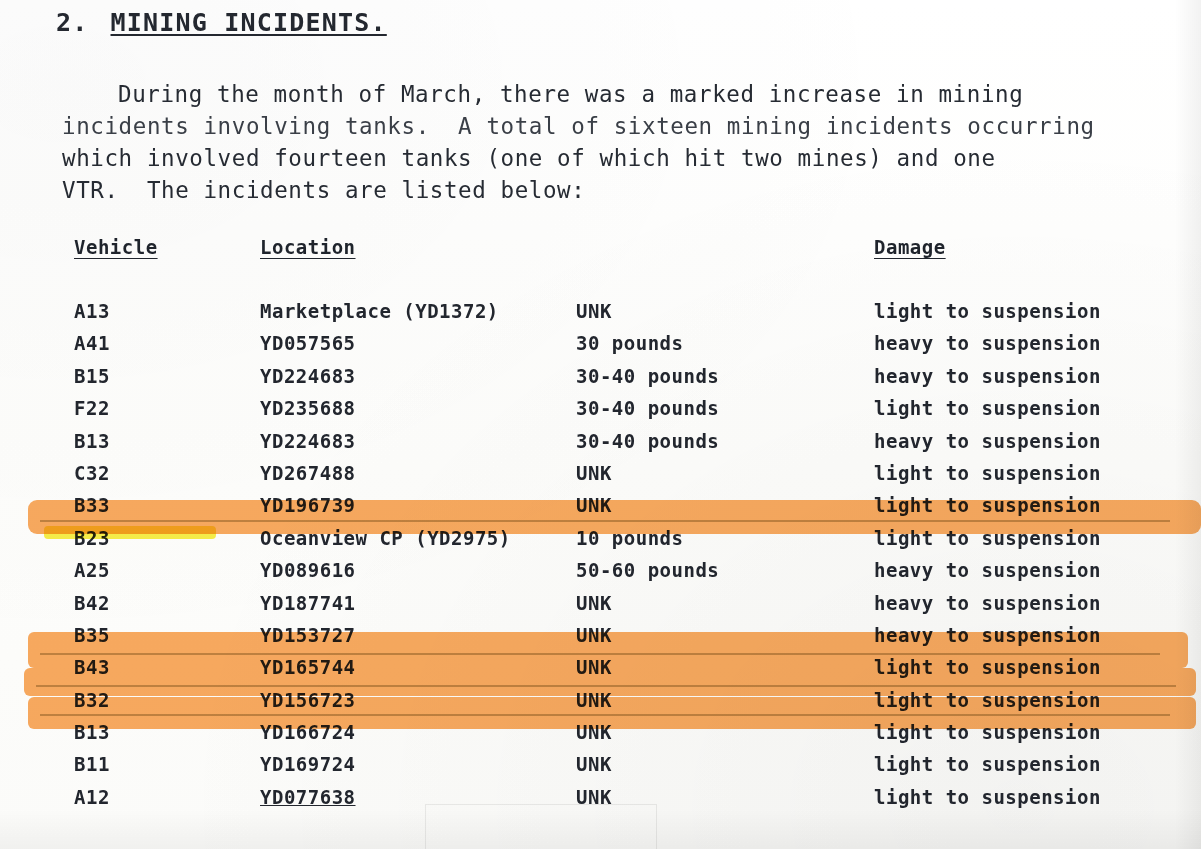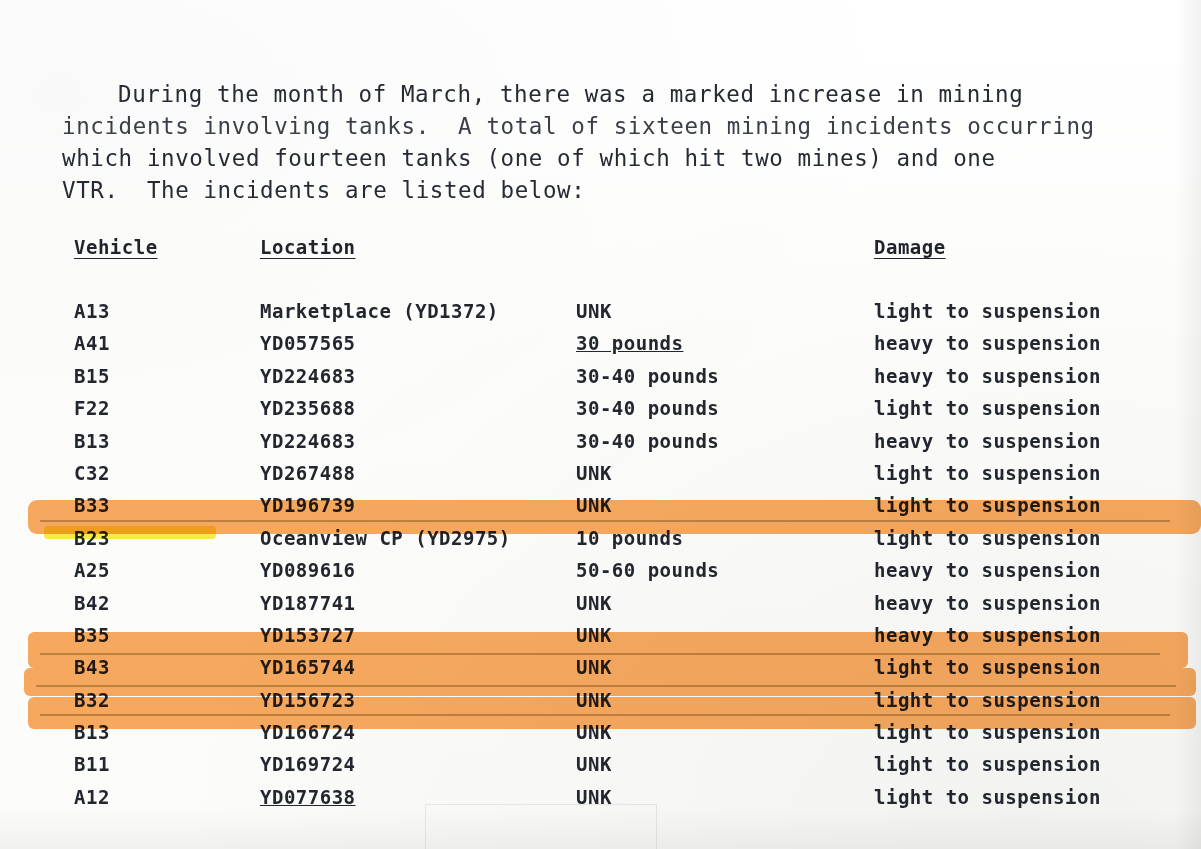--- a/index.html
+++ b/index.html
@@ -177,20 +177,23 @@
   }
 </style>
 </head>
 <body>
 
 <div class="page">
   <div class="scan-noise"></div>
 
   <div class="content">
 
+    <div class="heading">
+      <span class="num">2.</span><span class="title">MINING INCIDENTS.</span>
+    </div>
 
     <div class="para">
       <span class="line"><span class="indent"></span><span>During the month of March, there was a marked increase in mining</span></span>
       <span class="line smudge">incidents involving tanks.  A total of sixteen mining incidents occurring</span>
       <span class="line">which involved fourteen tanks (one of which hit two mines) and one</span>
       <span class="line">VTR.  The incidents are listed below:</span>
     </div>
 
     <div class="table">
 
@@ -203,21 +206,21 @@
       <div class="rows" id="rows-container">
           <div class="row">
             <span class="cell" style="left: 0px;">A13</span>
             <span class="cell" style="left: 186px;">Marketplace (YD1372)</span>
             <span class="cell" style="left: 502px;">UNK</span>
             <span class="cell" style="left: 800px;">light to suspension</span>
           </div>
           <div class="row">
             <span class="cell" style="left: 0px;">A41</span>
             <span class="cell" style="left: 186px;">YD057565</span>
-            <span class="cell" style="left: 502px; text-decoration: underline;">30 pounds</span>
+            <span class="cell" style="left: 502px;">30 pounds</span>
             <span class="cell" style="left: 800px;">heavy to suspension</span>
           </div>
           <div class="row">
             <span class="cell" style="left: 0px;">B15</span>
             <span class="cell" style="left: 186px;">YD224683</span>
             <span class="cell" style="left: 502px;">30-40 pounds</span>
             <span class="cell" style="left: 800px;">heavy to suspension</span>
           </div>
           <div class="row">
             <span class="cell" style="left: 0px;">F22</span>

